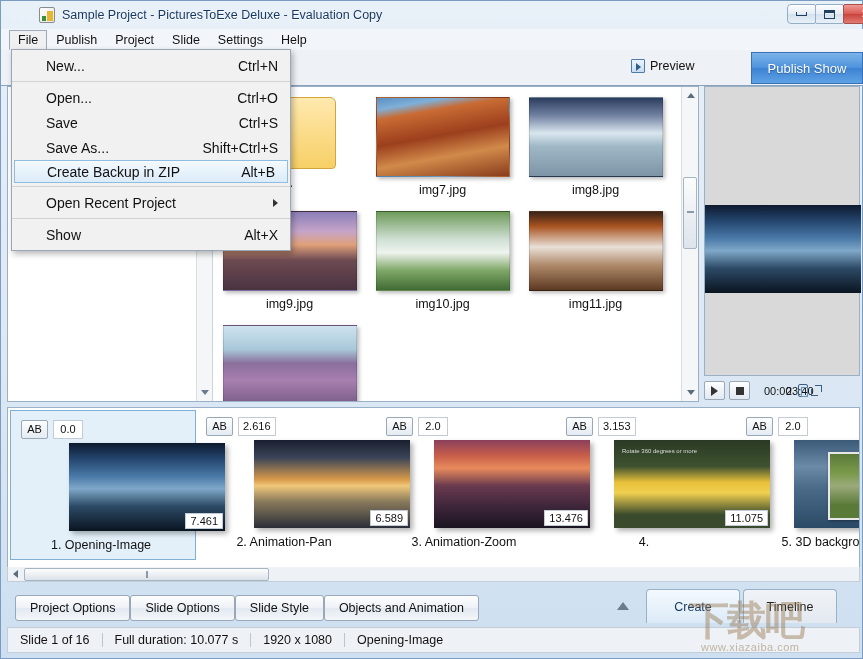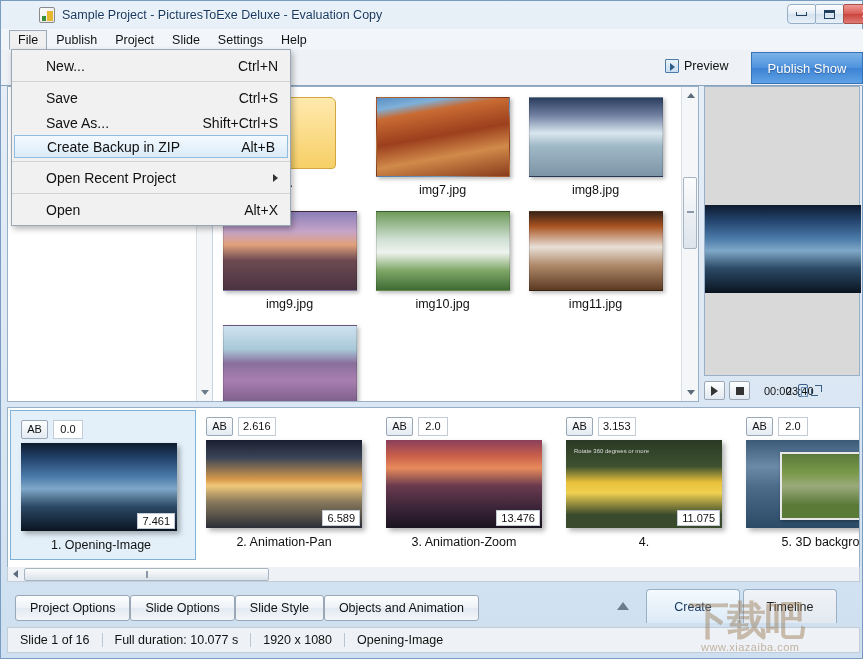--- a/index.html
+++ b/index.html
@@ -69,21 +69,21 @@
     border-bottom-color:#f0f0f0;
     padding:2px 8px;
   }
 
   
   .toolbar-row {
     position:absolute; left:0; top:49px; width:863px; height:36px;
     background:#eef1f5; border-bottom:1px solid #8aa3bd;
   }
   .preview-btn {
-    position:absolute; left:664px; top:58px;
+    position:absolute; left:630px; top:58px;
     display:flex; align-items:flex-end; gap:5px;
     font-size:12.5px; color:#111;
   }
   .preview-ico {
     width:14px; height:14px; border:1px solid #4d7ba8;
     background:linear-gradient(180deg,#eaf3fb,#c9ddf0);
     position:relative; border-radius:1px;
   }
   .preview-ico::after{
     content:""; position:absolute; left:4px; top:3px;
@@ -257,21 +257,21 @@
     font-size:11px; display:flex; align-items:center; justify-content:center; color:#111;
   }
   .ab-time {
     min-width:30px; height:19px; border:1px solid #c3ccd6; background:#fff;
     font-size:11px; color:#111; display:flex; align-items:center; justify-content:center;
     padding:0 4px;
   }
   .slide-thumb {
     margin-top:4px; width:156px; height:88px; position:relative;
     box-shadow:3px 3px 5px rgba(0,0,0,.3);
-    background-size:cover; background-position:center;
+    background-size:cover; background-position:center;margin-left:48px;
   }
   .dur {
     position:absolute; right:2px; bottom:2px;
     background:#fff; border:1px solid #c3ccd6;
     font-size:11px; color:#111; padding:1px 4px;
   }
   .slide-label {
     margin-top:7px; width:156px; text-align:center;
     font-size:12.5px; color:#111; white-space:nowrap; overflow:hidden;
   }
@@ -594,39 +594,43 @@
     <span class="st sep">Opening-Image</span>
   </div>
 
   <div class="dropdown" id="file-dropdown">
       <div class="dd-item">
         <span>New...</span>
         <span class="sc">Ctrl+N</span>
       </div>
       <div class="dd-sep"></div>
       <div class="dd-item">
+        <span>Open...</span>
+        <span class="sc">Ctrl+O</span>
+      </div>
+      <div class="dd-item">
         <span>Save</span>
         <span class="sc">Ctrl+S</span>
       </div>
       <div class="dd-item">
         <span>Save As...</span>
         <span class="sc">Shift+Ctrl+S</span>
       </div>
       <div class="dd-item hl">
         <span>Create Backup in ZIP</span>
         <span class="sc">Alt+B</span>
       </div>
       <div class="dd-sep"></div>
       <div class="dd-item">
         <span>Open Recent Project</span>
         <span class="dd-arrow"></span>
       </div>
       <div class="dd-sep"></div>
       <div class="dd-item">
-        <span>Open</span>
+        <span>Show</span>
         <span class="sc">Alt+X</span>
       </div>
     </div>
 
   <div class="watermark">下载吧</div>
   <div class="wm-url">www.xiazaiba.com</div>
 
 </div>
 
 </body></html>

